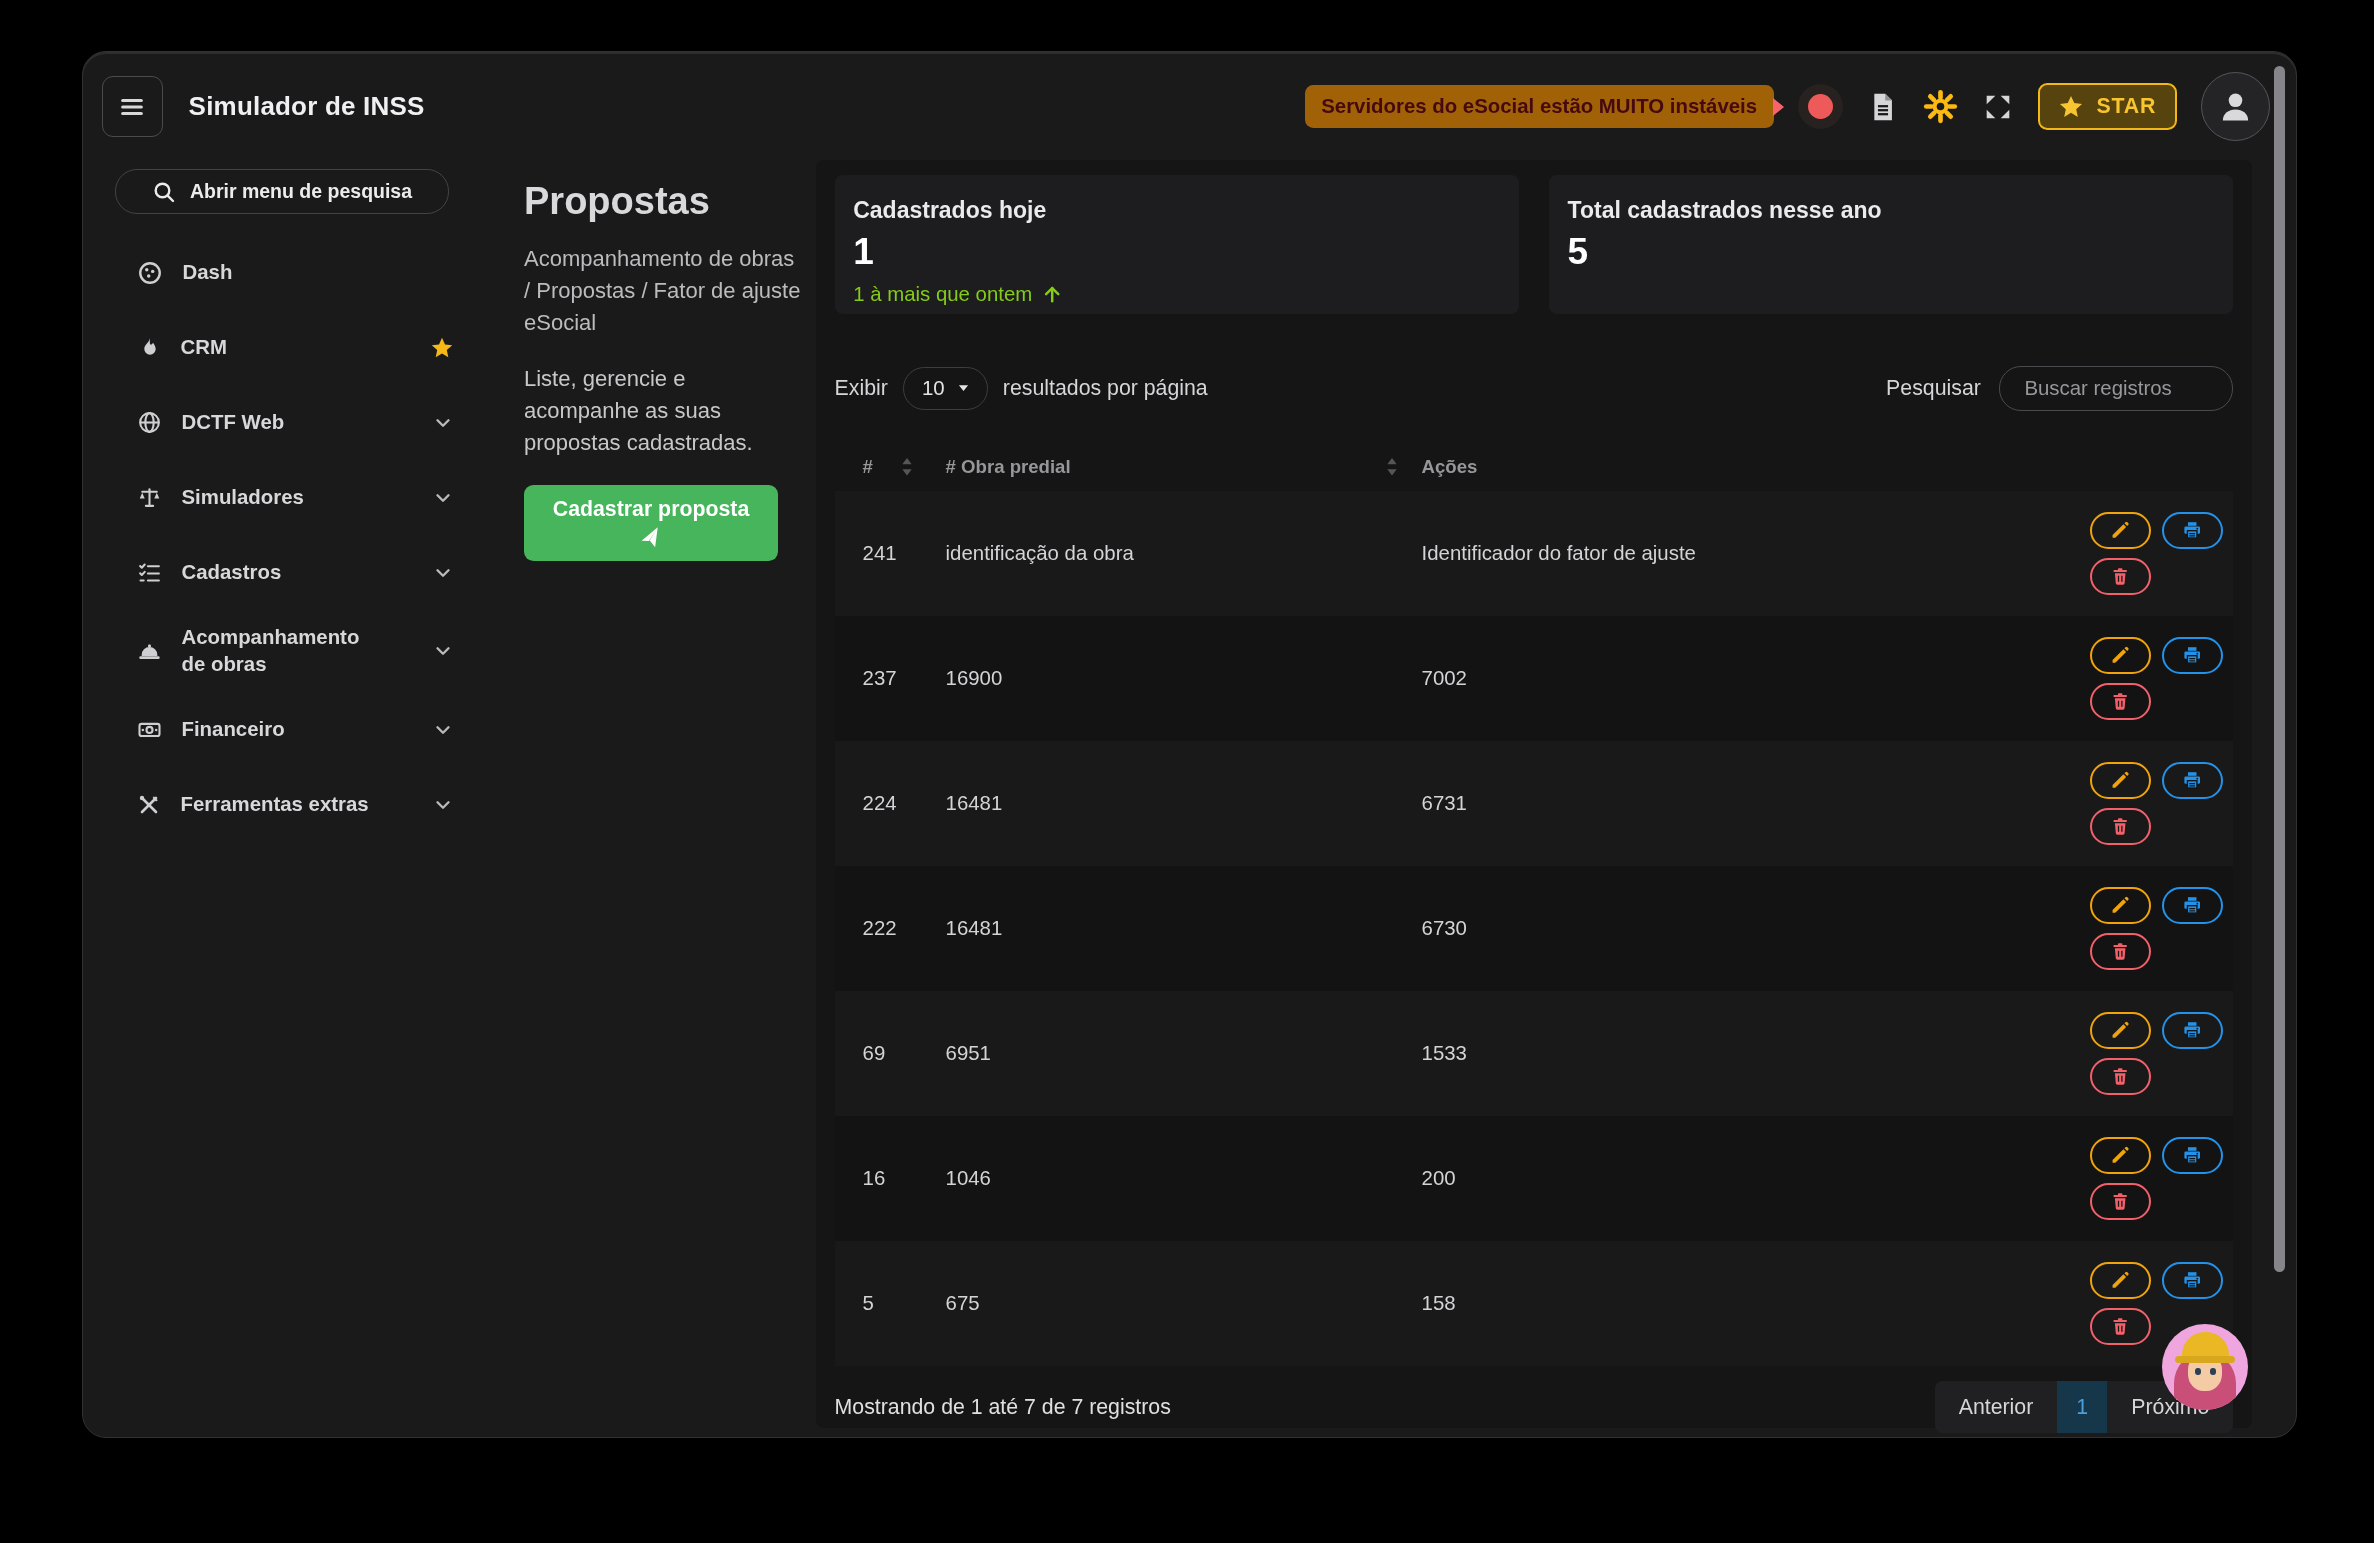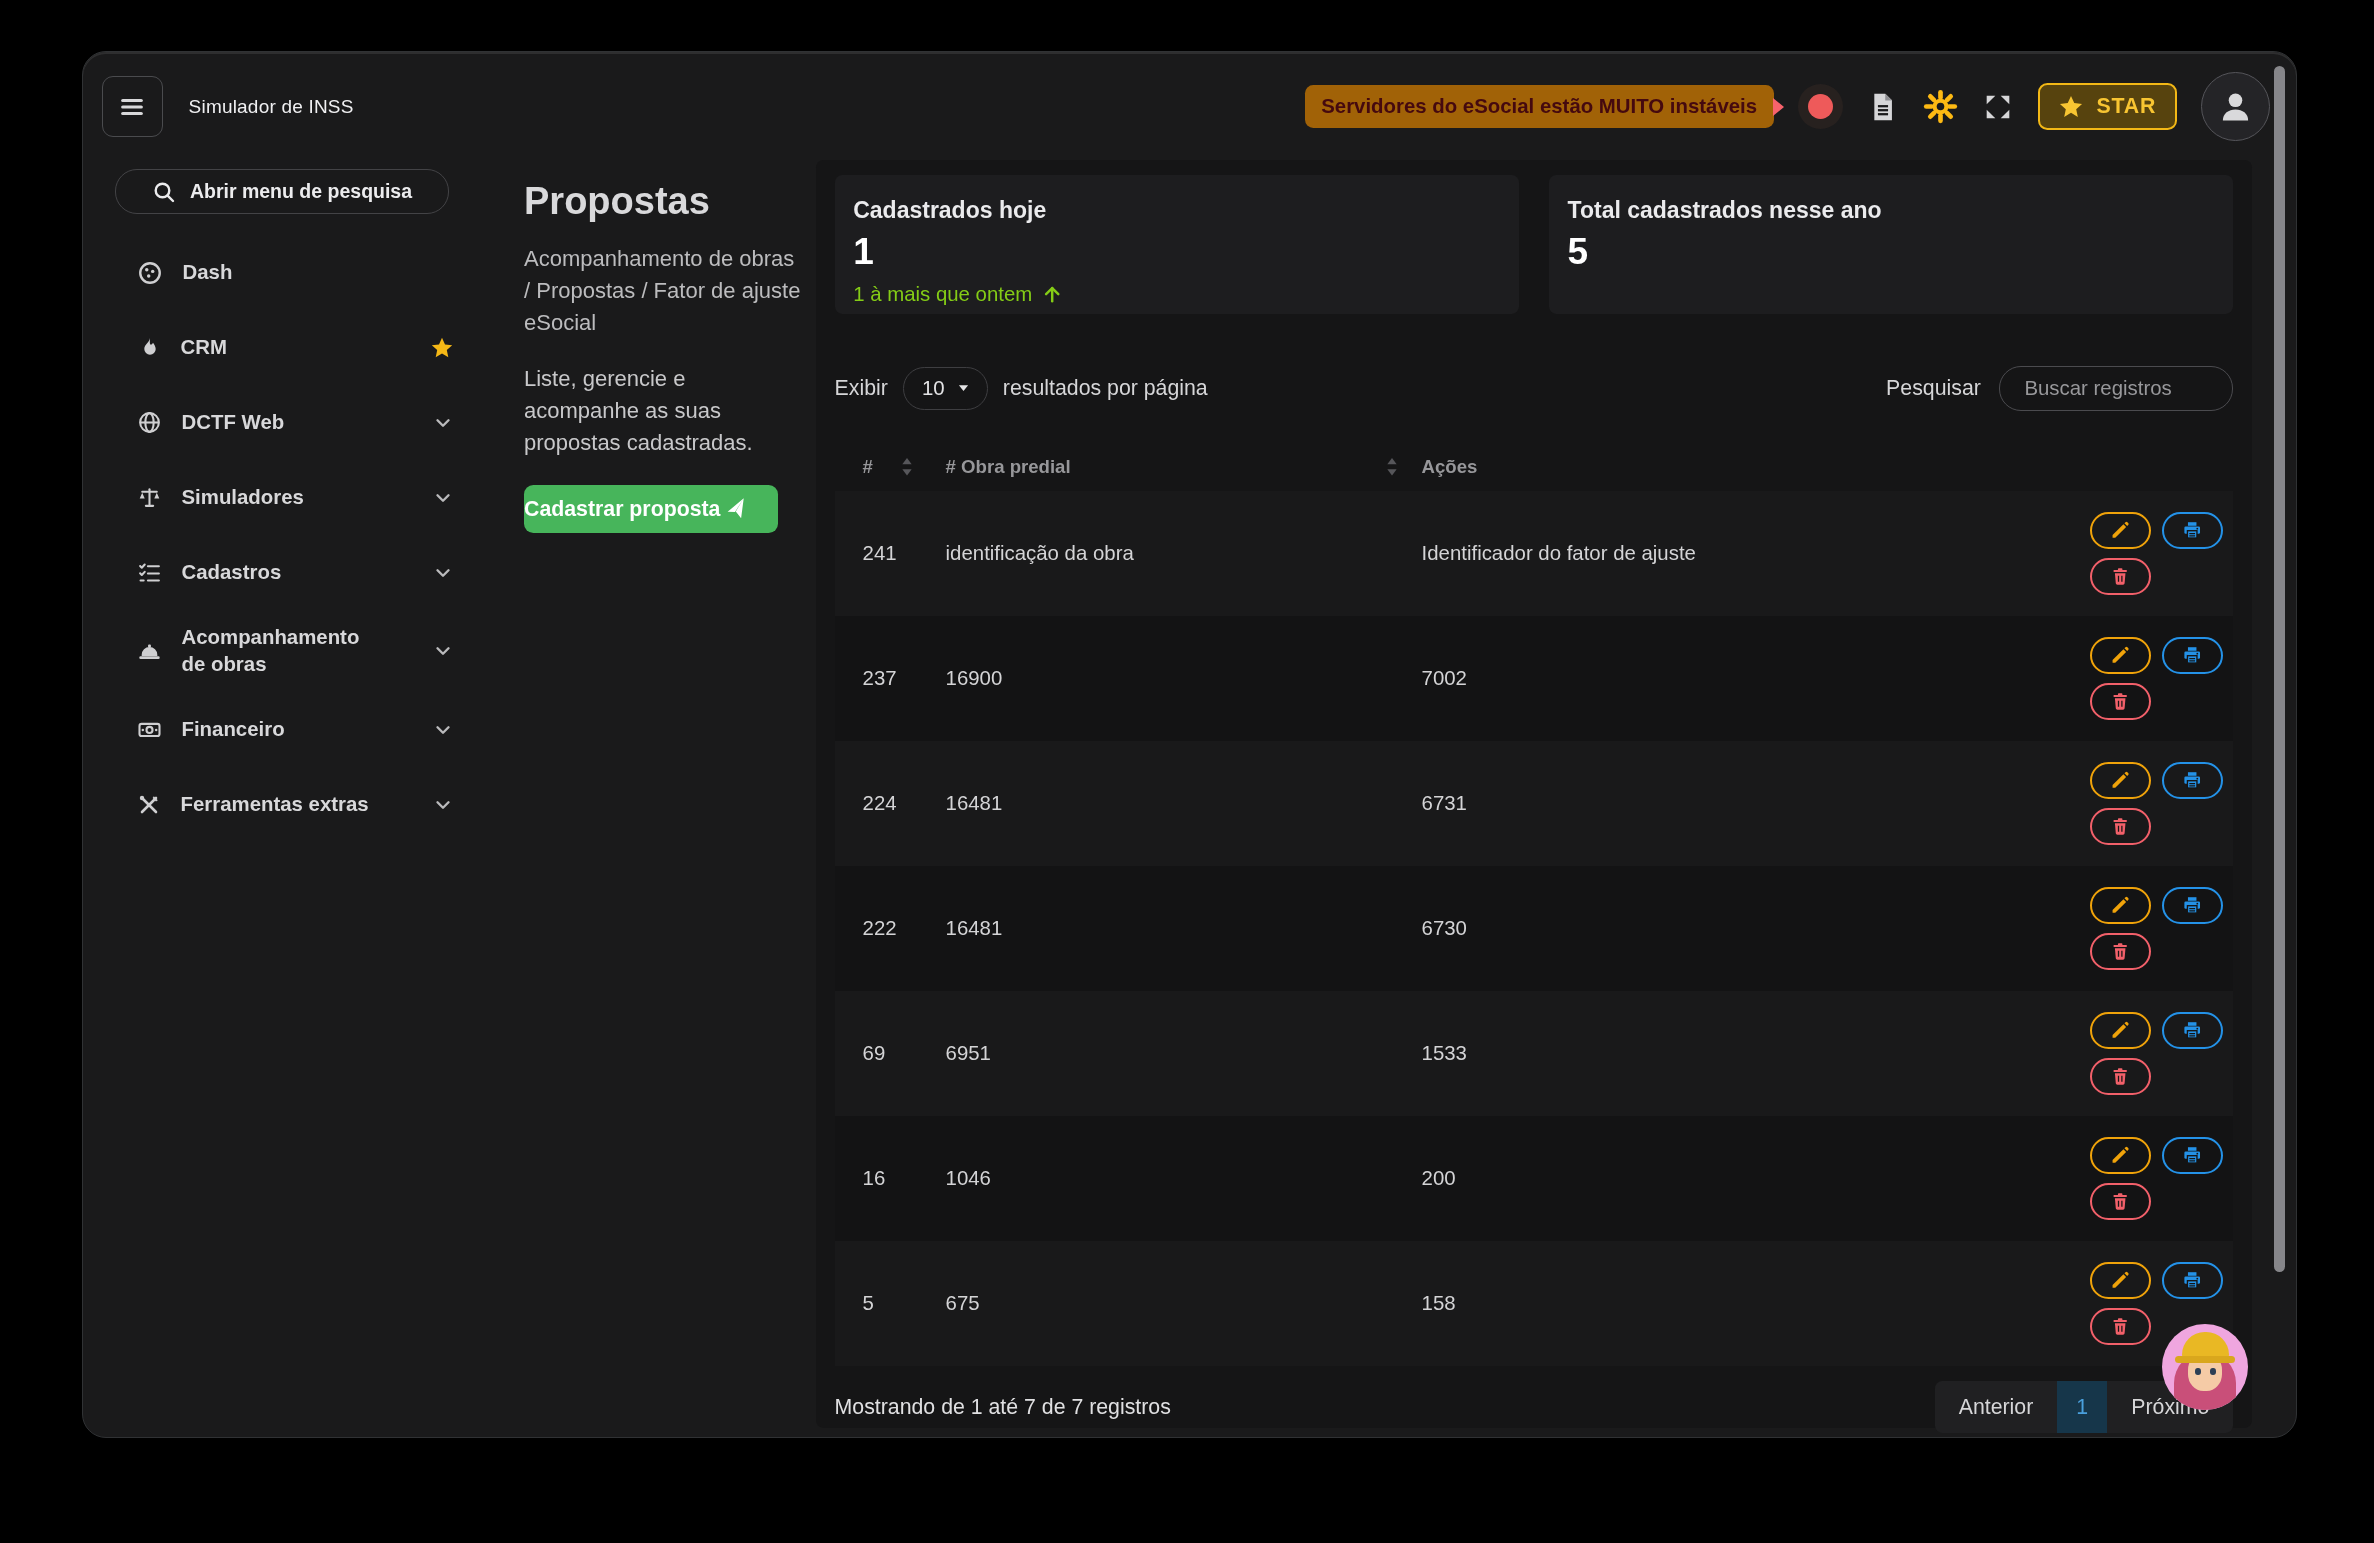--- a/index.html
+++ b/index.html
@@ -5,21 +5,21 @@
   html,body{margin:0;padding:0;width:2375px;height:1543px;background:#000;overflow:hidden;
     font-family:"Liberation Sans","DejaVu Sans",sans-serif;-webkit-font-smoothing:antialiased;}
   *{box-sizing:border-box}
   .window{position:absolute;left:82px;top:51px;width:2215px;height:1387px;background:#1a1a1b;
     border-radius:24px;border:1.9px solid #303234;
     box-shadow:inset 0 1.9px 0 rgba(255,255,255,.09), 0 37px 83px rgba(0,0,0,.65);}
   
   .topbar{position:absolute;left:0;top:0;right:0;height:109px;display:flex;align-items:center;padding:0 26px 0 18.6px;}
   .hamburger{width:61px;height:61px;border:1.4px solid #4a4b4e;border-radius:11px;background:none;
     display:flex;align-items:center;justify-content:center;color:#d8d8da;cursor:pointer;flex:0 0 auto;}
-  .app-title{font-size:19px;font-weight:400;color:#f0f0f2;margin-left:26px;letter-spacing:0.2px;}
+  .app-title{font-size:26px;font-weight:700;color:#f0f0f2;margin-left:26px;letter-spacing:0.2px;}
   .topbar-right{margin-left:auto;display:flex;align-items:center;gap:24px;}
   .alert-badge{position:relative;background:#a16207;color:#45090f;font-size:20.4px;font-weight:700;
     padding:10.2px 16.7px;border-radius:8.3px;white-space:nowrap;}
   .alert-badge::after{content:'';position:absolute;right:-10.2px;top:50%;transform:translateY(-50%);
     border-left:11px solid #f8636c;border-top:9.3px solid transparent;border-bottom:9.3px solid transparent;}
   .status-wrap{width:45px;height:45px;border-radius:50%;background:#27211f;display:flex;align-items:center;justify-content:center;}
   .status-dot{width:25px;height:25px;border-radius:50%;background:#ee5a5a;}
   .icon-btn{background:none;border:none;padding:0;display:flex;align-items:center;justify-content:center;
     color:#d6d6d8;cursor:pointer;}
   .icon-btn.sun{color:#fdb913}
@@ -38,21 +38,21 @@
   .nav-item .lead{color:#cfcfd1;display:flex;flex:0 0 auto;}
   .nav-item .trail{margin-left:auto;display:flex;}
   .trail.star{color:#f5b816}
   .trail.chev{color:#bababc}
   
   .intro{position:absolute;left:441px;top:128px;width:280px;}
   .intro h1{margin:0;font-size:38px;font-weight:700;color:#d9d9db;}
   .breadcrumb{margin-top:20.4px;font-size:22px;line-height:32px;color:#bcbcbe;}
   .desc{margin-top:24px;font-size:22px;line-height:32px;color:#c8c8ca;}
   .cta{margin-top:26px;width:254px;background:#47b55b;border:none;border-radius:9.3px;padding:12px 0 10.2px;
-    display:flex;align-items:center;gap:4.6px;color:#fff;font-size:21.3px;font-weight:700;cursor:pointer;}
+    display:flex;flex-direction:column;align-items:center;gap:4.6px;color:#fff;font-size:21.3px;font-weight:700;cursor:pointer;}
   
   .panel{position:absolute;left:733px;top:108px;width:1436px;height:1268px;background:#151516;border-radius:7.4px;padding:0 18.6px;}
   .cards{display:flex;gap:30px;margin-top:15px;}
   .card{flex:1;background:#1d1d1f;border-radius:7.4px;padding:22px 18.6px;height:139px;}
   .card .clabel{font-size:23px;font-weight:700;color:#ebebed;}
   .card .cvalue{font-size:37px;font-weight:700;color:#fff;margin-top:7.4px;}
   .card .cdelta{display:flex;align-items:center;gap:9.3px;margin-top:9.3px;font-size:20.4px;color:#84cc16;}
   .controls{display:flex;align-items:center;margin-top:52px;height:45px;}
   .ctl-text{font-size:21.3px;color:#d6d6d8;}
   .select-pill{display:flex;align-items:center;justify-content:center;gap:13px;width:85px;height:43px;margin:0 15px;

